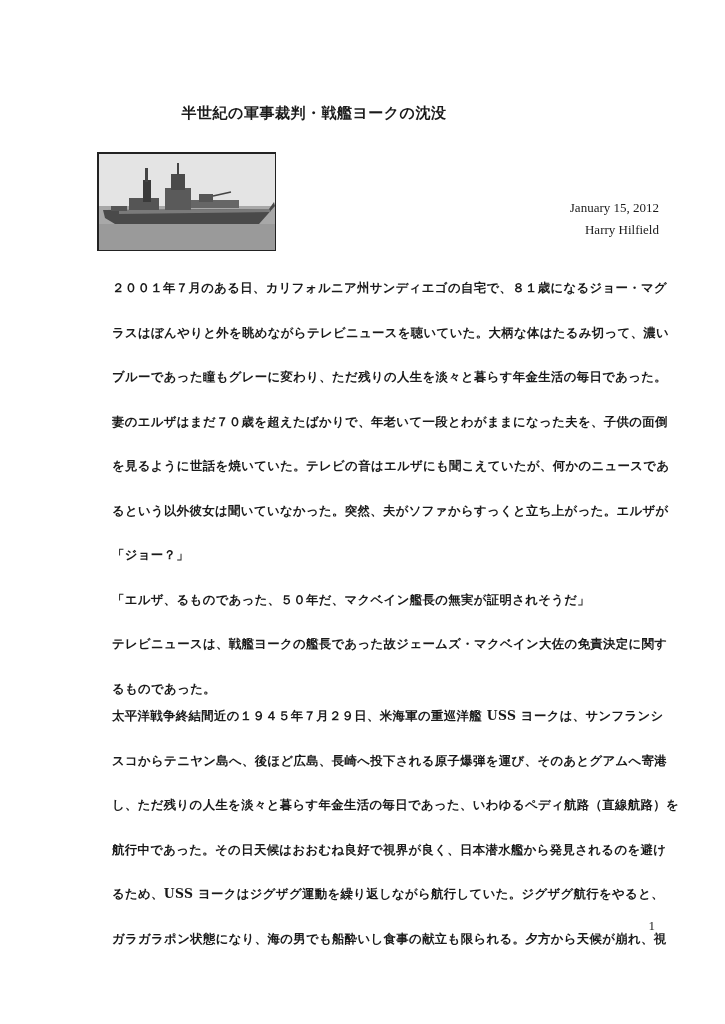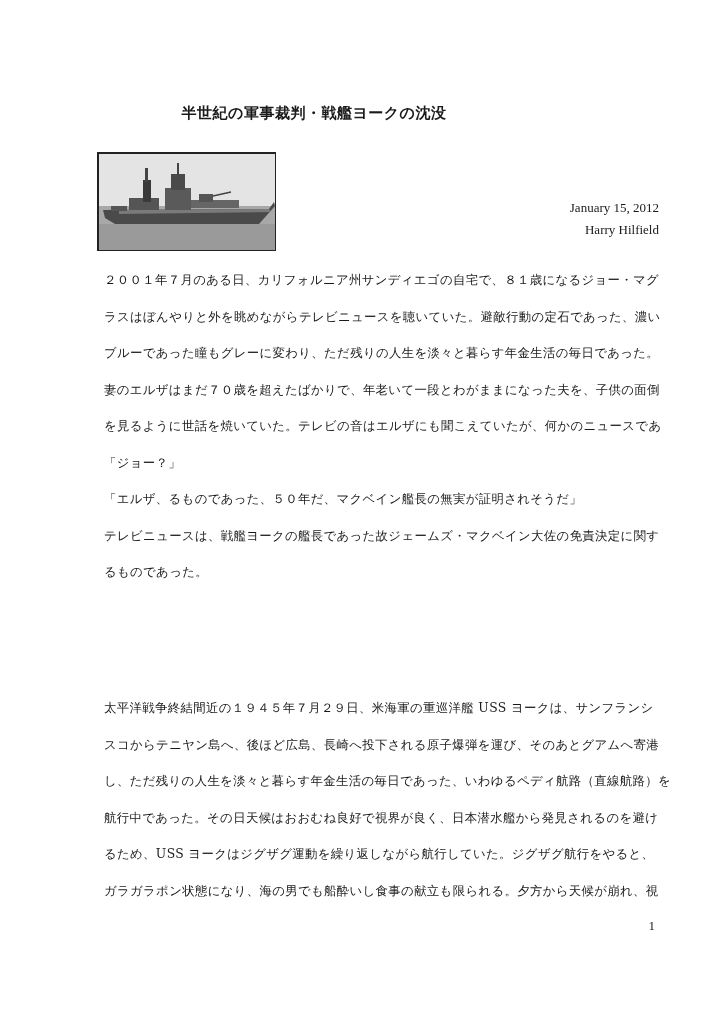--- a/index.html
+++ b/index.html
@@ -20,21 +20,21 @@
     }
     .photo svg { display: block; }
     .meta {
       position: absolute; right: 66px; top: 197px; text-align: right;
       font-family: "Liberation Serif", "DejaVu Serif", serif; font-size: 13px; line-height: 22px;
     }
     .body-text {
       position: absolute; left: 104px; width: 548px;
       font-size: 12.4px; letter-spacing: 0.35px; line-height: 36.5px;
     }
-    .body-text p { margin: 0; white-space: nowrap; }
+    .body-text p { margin: 8px; white-space: nowrap; font-weight: bold; }
     #block1 { top: 262px; }
     #block2 { top: 690px; }
     .page-number {
       position: absolute; left: 625px; top: 918px; width: 30px; text-align: right;
       font-family: "Liberation Serif", serif; font-size: 13px;
     }
   </style>
 </head>
 <body>
 
@@ -62,24 +62,25 @@
   </svg>
 </div>
 
 <div class="meta">
   <div>January 15, 2012</div>
   <div>Harry Hilfield</div>
 </div>
 
 <div class="body-text" id="block1">
   <p>２００１年７月のある日、カリフォルニア州サンディエゴの自宅で、８１歳になるジョー・マグ</p>
-  <p>ラスはぼんやりと外を眺めながらテレビニュースを聴いていた。避敵行動の定石であった、濃い</p>
+  <p>ラスはぼんやりと外を眺めながらテレビニュースを聴いていた。大柄な体はたるみ切って、濃い</p>
   <p>ブルーであった瞳もグレーに変わり、ただ残りの人生を淡々と暮らす年金生活の毎日であった。</p>
   <p>妻のエルザはまだ７０歳を超えたばかりで、年老いて一段とわがままになった夫を、子供の面倒</p>
   <p>を見るように世話を焼いていた。テレビの音はエルザにも聞こえていたが、何かのニュースであ</p>
+  <p>るという以外彼女は聞いていなかった。突然、夫がソファからすっくと立ち上がった。エルザが</p>
   <p>「ジョー？」</p>
   <p>「エルザ、るものであった、５０年だ、マクベイン艦長の無実が証明されそうだ」</p>
   <p>テレビニュースは、戦艦ヨークの艦長であった故ジェームズ・マクベイン大佐の免責決定に関す</p>
   <p>るものであった。</p>
 </div>
 
 <div class="body-text" id="block2">
   <p>太平洋戦争終結間近の１９４５年７月２９日、米海軍の重巡洋艦 USS ヨークは、サンフランシ</p>
   <p>スコからテニヤン島へ、後ほど広島、長崎へ投下される原子爆弾を運び、そのあとグアムへ寄港</p>
   <p>し、ただ残りの人生を淡々と暮らす年金生活の毎日であった、いわゆるペディ航路（直線航路）を</p>

